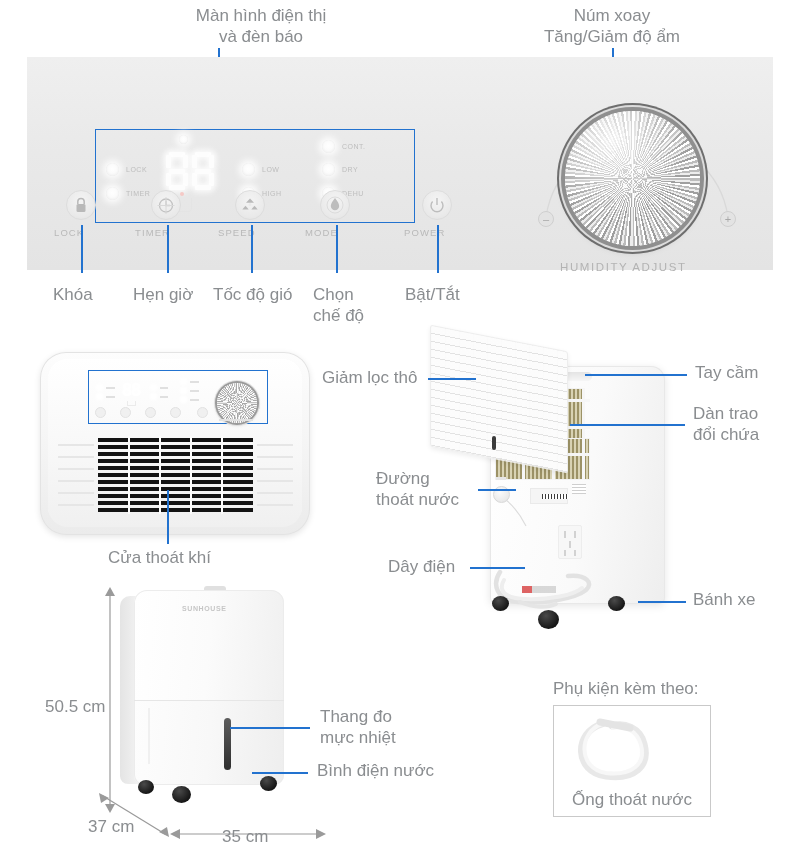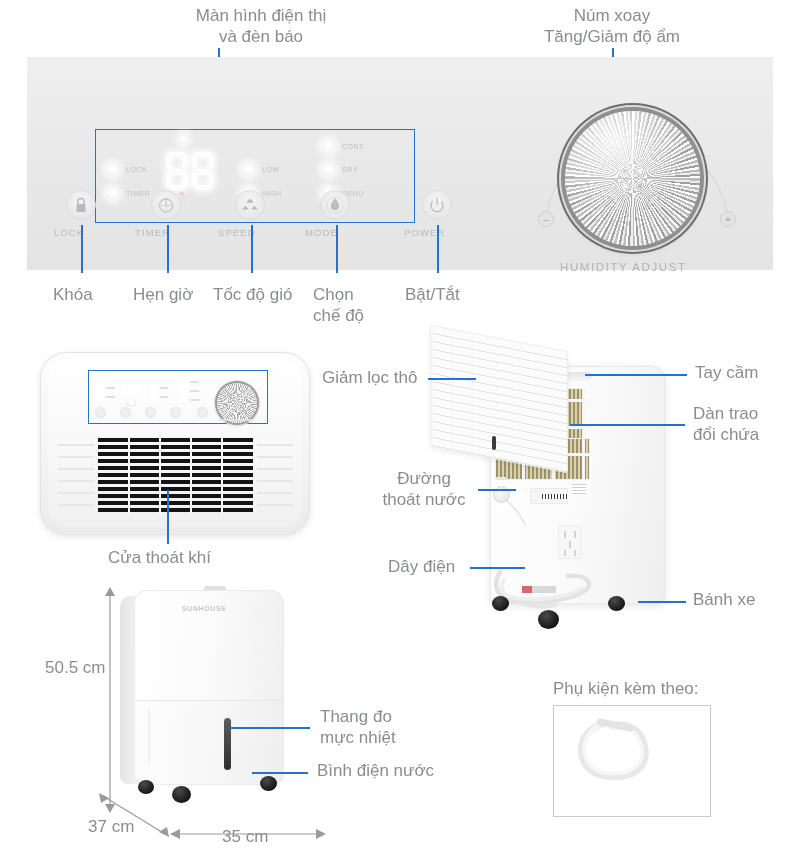--- a/index.html
+++ b/index.html
@@ -361,21 +361,21 @@
 <div class="lbl" style="left:322px;top:367px;">Giảm lọc thô</div>
 
 <div class="hline" style="left:585px;top:374px;width:102px;"></div>
 <div class="lbl" style="left:695px;top:362px;">Tay cầm</div>
 
 <div class="hline" style="left:570px;top:424px;width:115px;"></div>
 <div class="lbl" style="left:693px;top:403px;">Dàn trao
 đổi chứa</div>
 
 <div class="hline" style="left:478px;top:489px;width:38px;"></div>
-<div class="lbl" style="left:376px;top:468px;width:96px;text-align:center;">Đường
+<div class="lbl" style="left:376px;top:468px;width:96px;text-align:left;">Đường
 thoát nước</div>
 
 <div class="hline" style="left:470px;top:567px;width:55px;"></div>
 <div class="lbl" style="left:388px;top:556px;">Dây điện</div>
 
 <div class="hline" style="left:638px;top:601px;width:48px;"></div>
 <div class="lbl" style="left:693px;top:589px;">Bánh xe</div>
 
 <div class="abs" id="frontunit">
   <div id="fu-left"></div>
@@ -389,21 +389,21 @@
   <div class="caster" style="left:18px;top:190px;width:16px;height:14px;"></div>
   <div class="caster" style="left:52px;top:196px;width:19px;height:17px;"></div>
   <div class="caster" style="left:140px;top:186px;width:17px;height:15px;"></div>
 </div>
 
 <svg width="30" height="230" viewBox="0 0 30 230" style="position:absolute;left:95px;top:585px;">
   <path d="M15 6 V 222" stroke="#9a9a9a" stroke-width="1.2"></path>
   <path d="M15 2 l -5 9 h 10 z" fill="#9a9a9a"></path>
   <path d="M15 228 l -5 -9 h 10 z" fill="#9a9a9a"></path>
 </svg>
-<div class="dimtx" style="left:45px;top:658px;">50.5 cm</div>
+<div class="dimtx" style="left:45px;top:697px;">50.5 cm</div>
 
 <svg width="80" height="60" viewBox="0 0 80 60" style="position:absolute;left:95px;top:790px;">
   <path d="M8 6 L 70 44" stroke="#9a9a9a" stroke-width="1.2"></path>
   <path d="M4 3 l 2 10 l 8 -5 z" fill="#9a9a9a"></path>
   <path d="M74 47 l -2 -10 l -8 5 z" fill="#9a9a9a"></path>
 </svg>
 <div class="dimtx" style="left:88px;top:817px;">37 cm</div>
 
 <svg width="160" height="30" viewBox="0 0 160 30" style="position:absolute;left:168px;top:820px;">
   <path d="M8 14 H 152" stroke="#9a9a9a" stroke-width="1.2"></path>
@@ -419,13 +419,14 @@
 <div class="hline" style="left:252px;top:772px;width:56px;"></div>
 <div class="lbl" style="left:317px;top:760px;">Bình điện nước</div>
 
 <div class="lbl" id="acc-title">Phụ kiện kèm theo:</div>
 <div class="abs" id="accbox">
   <svg id="hose" viewBox="0 0 120 78">
     <path d="M30 10 C 2 18, 2 58, 34 62 C 62 66, 78 52, 72 30 C 68 14, 52 8, 40 12" fill="none" stroke="#e8e8e8" stroke-width="7" stroke-linecap="round"></path>
     <path d="M30 10 C 6 18, 6 55, 34 59 C 60 62, 74 50, 69 31 C 65 16, 52 11, 41 14" fill="none" stroke="#f7f7f7" stroke-width="4" stroke-linecap="round"></path>
     <path d="M28 8 L 58 14" stroke="#e4e4e4" stroke-width="7" stroke-linecap="round"></path>
   </svg>
+  <div id="acc-cap">Ống thoát nước</div>
 </div>
 
 </body></html>

